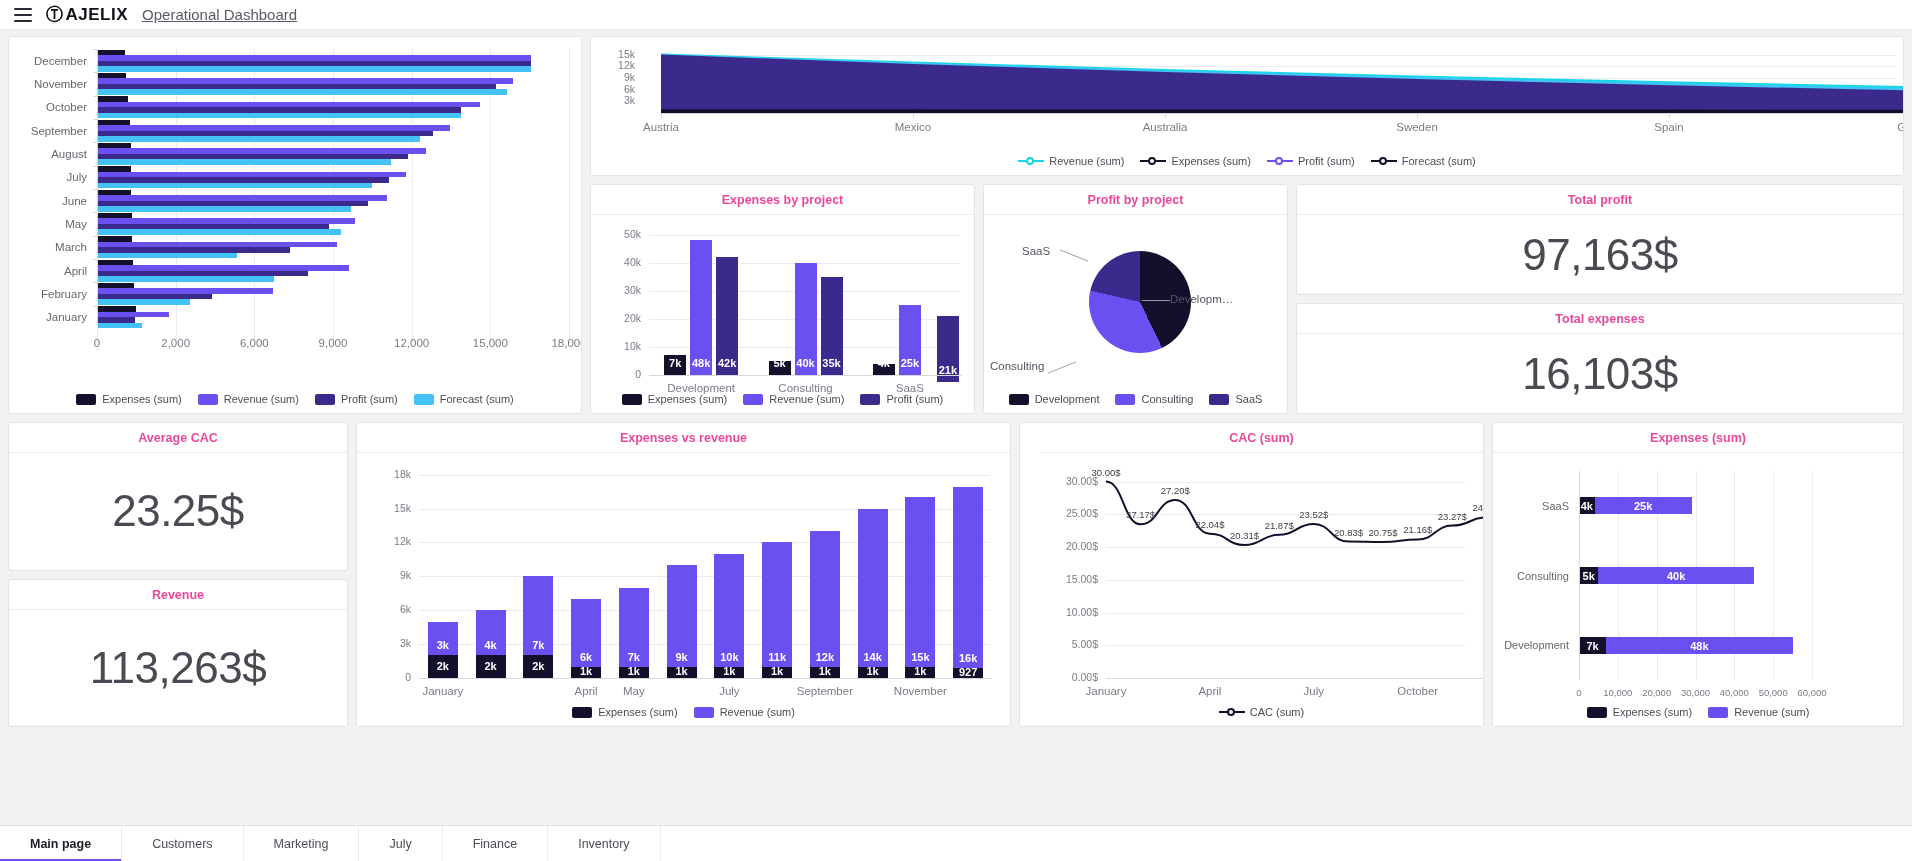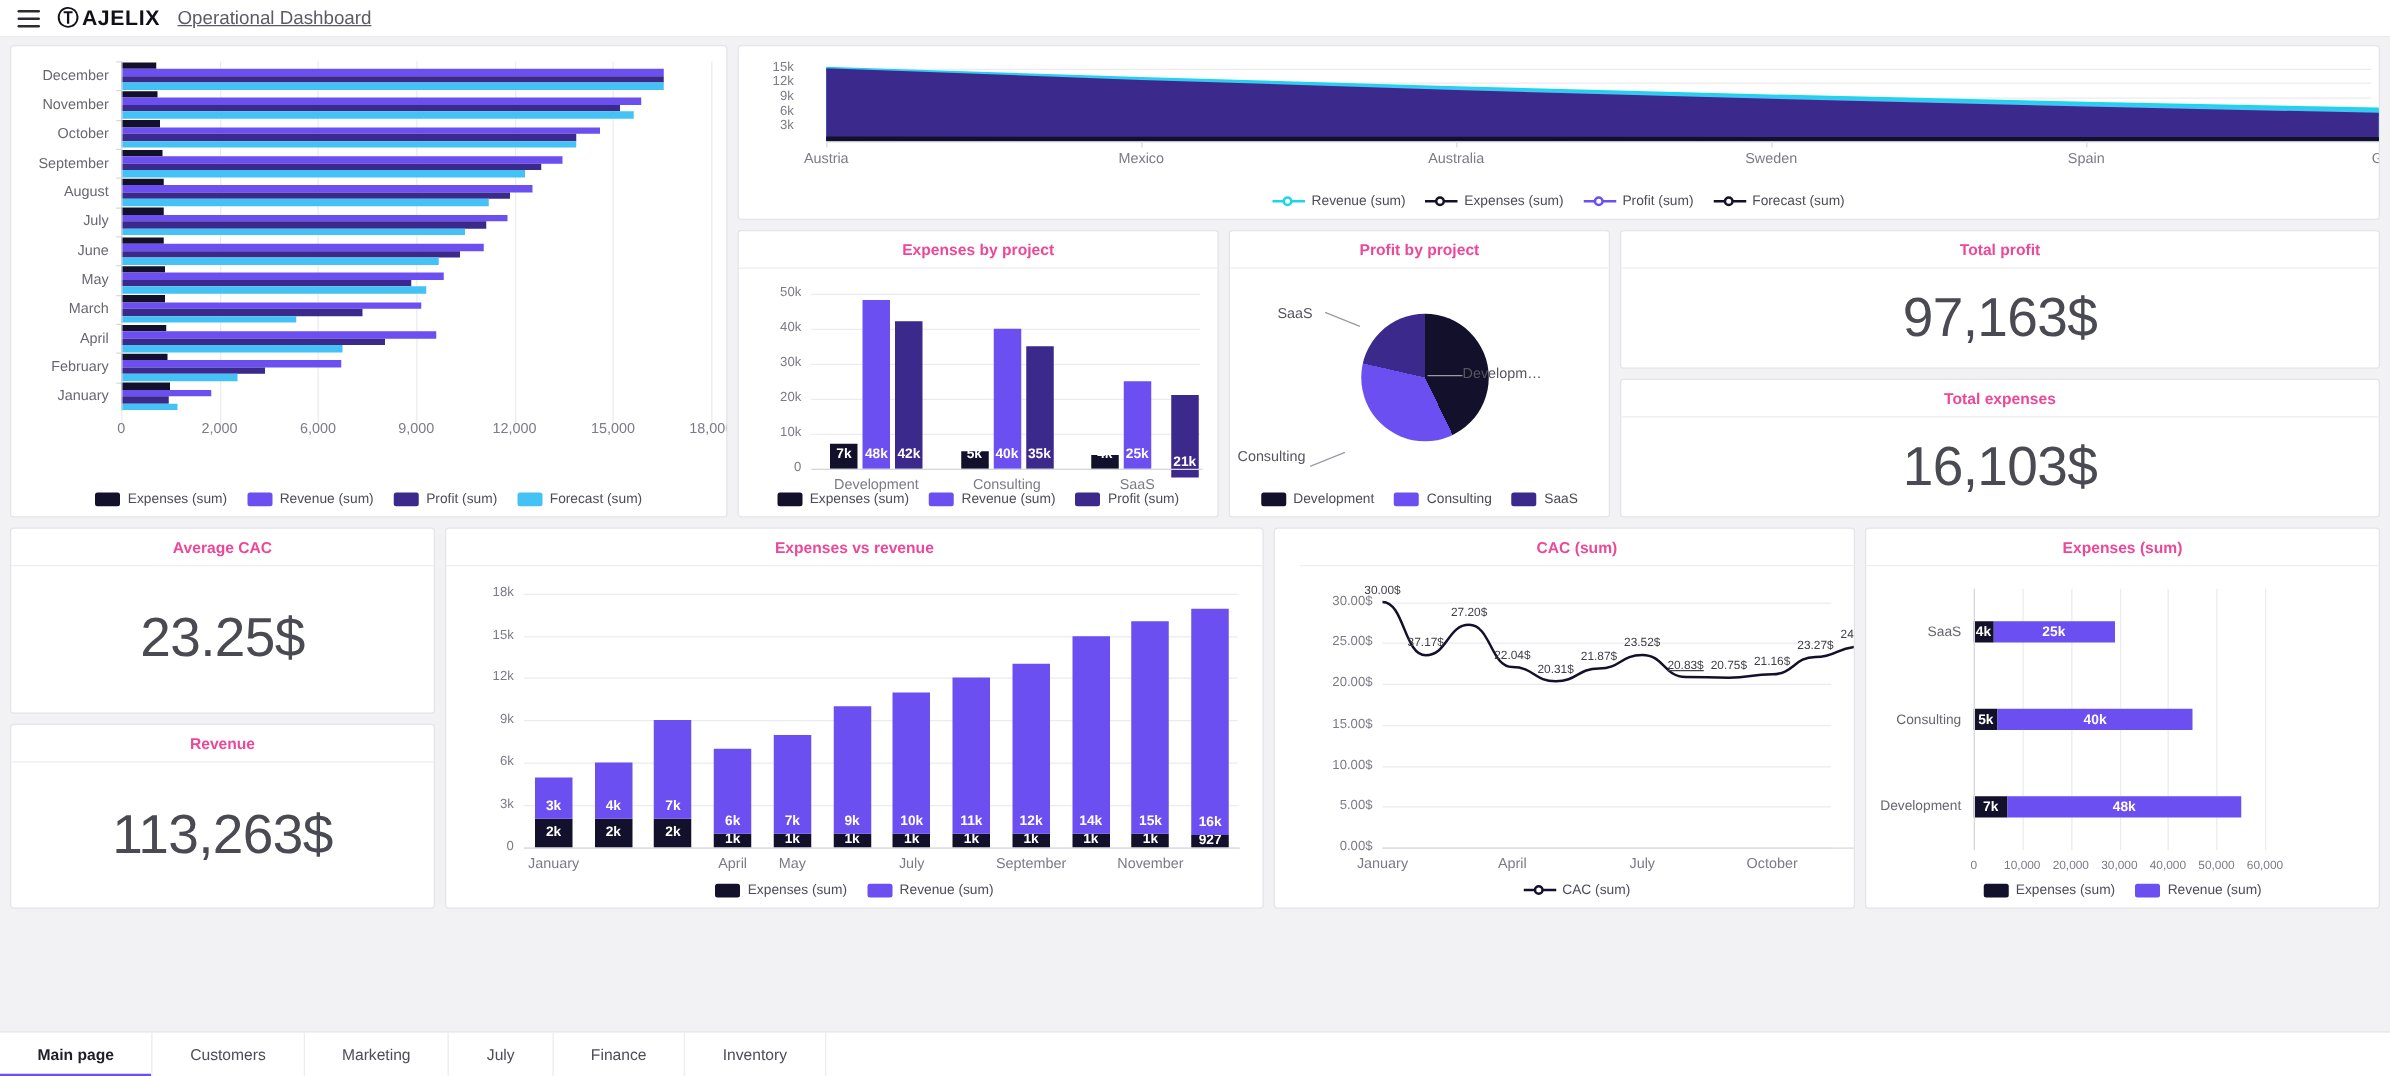--- a/index.html
+++ b/index.html
@@ -528,21 +528,21 @@
               <svg style="position:absolute;left:0;top:0;width:100%;height:100%">
                 <path d="M66,28.548387096774178 C83.31818181818181,28.548387096774178 83.31818181818181,71.24387096774194 100.63636363636364,71.24387096774194 C117.95454545454547,71.24387096774194 117.95454545454547,46.88387096774193 135.27272727272728,46.88387096774193 C152.5909090909091,46.88387096774193 152.5909090909091,80.67354838709679 169.9090909090909,80.67354838709679 C187.22727272727275,80.67354838709679 187.22727272727275,92.00225806451613 204.54545454545456,92.00225806451613 C221.86363636363637,92.00225806451613 221.86363636363637,81.78677419354838 239.1818181818182,81.78677419354838 C256.5,81.78677419354838 256.5,70.98193548387098 273.8181818181818,70.98193548387098 C291.1363636363636,70.98193548387098 291.1363636363636,88.59709677419357 308.45454545454544,88.59709677419357 C325.77272727272725,88.59709677419357 325.77272727272725,89.12096774193549 343.0909090909091,89.12096774193549 C360.40909090909093,89.12096774193549 360.40909090909093,86.43612903225807 377.72727272727275,86.43612903225807 C395.04545454545456,86.43612903225807 395.04545454545456,72.61903225806452 412.3636363636364,72.61903225806452 C429.6818181818182,72.61903225806452 429.6818181818182,64.36806451612901 447,64.36806451612901" fill="none" stroke="#12102a" stroke-width="2"></path>
               </svg>
               <div class="cac-lab" style="left: 66px; top: 24.5484px;">30.00$</div>
               <div class="cac-lab" style="left: 100.636px; top: 67.2439px;">37.17$</div>
               <div class="cac-lab" style="left: 135.273px; top: 42.8839px;">27.20$</div>
               <div class="cac-lab" style="left: 169.909px; top: 76.6735px;">22.04$</div>
               <div class="cac-lab" style="left: 204.545px; top: 88.0023px;">20.31$</div>
               <div class="cac-lab" style="left: 239.182px; top: 77.7868px;">21.87$</div>
               <div class="cac-lab" style="left: 273.818px; top: 66.9819px;">23.52$</div>
-              <div class="cac-lab" style="left: 308.455px; top: 84.5971px; text-decoration: underline;">20.83$</div>
+              <div class="cac-lab" style="left: 308.455px; top: 84.5971px;">20.83$</div>
               <div class="cac-lab" style="left: 343.091px; top: 85.121px;">20.75$</div>
               <div class="cac-lab" style="left: 377.727px; top: 82.4361px;">21.16$</div>
               <div class="cac-lab" style="left: 412.364px; top: 68.619px;">23.27$</div>
               <div class="cac-lab" style="left: 447px; top: 60.3681px;">24.53$</div>
               <div class="axis-line" style="left: 66px; top: 225px; height: 1px; width: 381px;"></div>
               <div class="xlab" style="left: 66px; top: 232px;">January</div>
               <div class="xlab" style="left: 169.909px; top: 232px;">April</div>
               <div class="xlab" style="left: 273.818px; top: 232px;">July</div>
               <div class="xlab" style="left: 377.727px; top: 232px;">October</div>
             </div>

